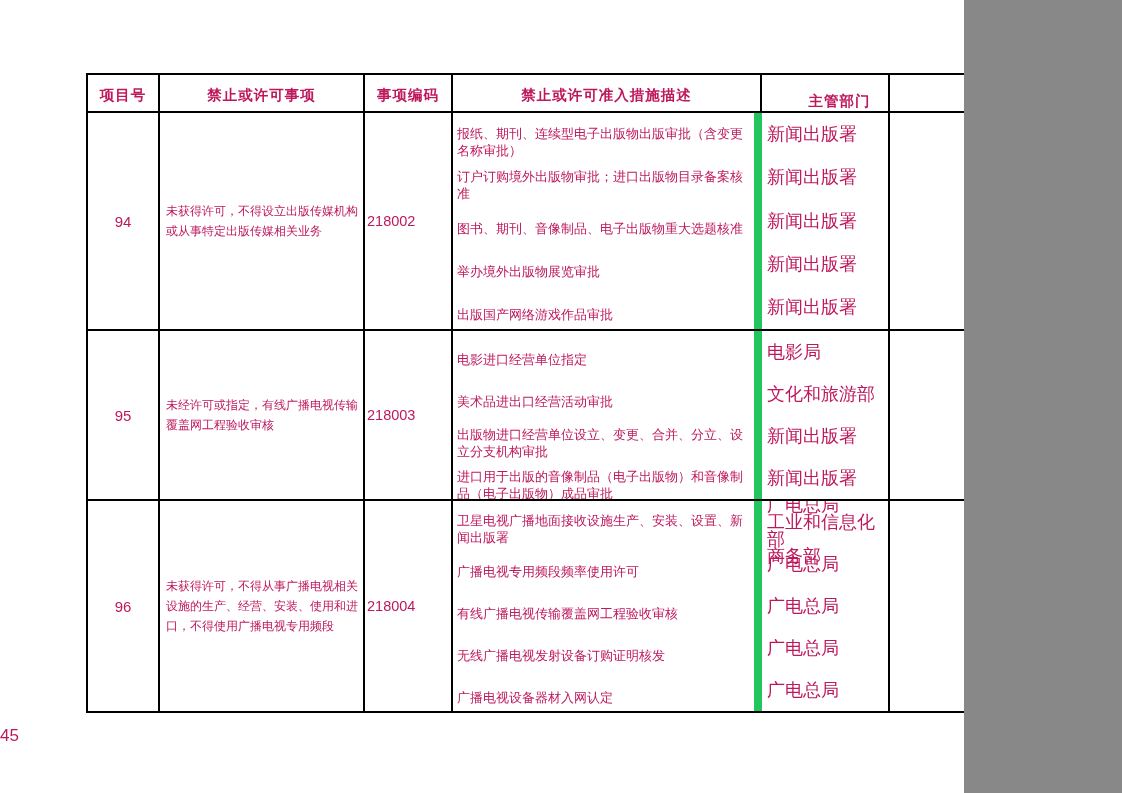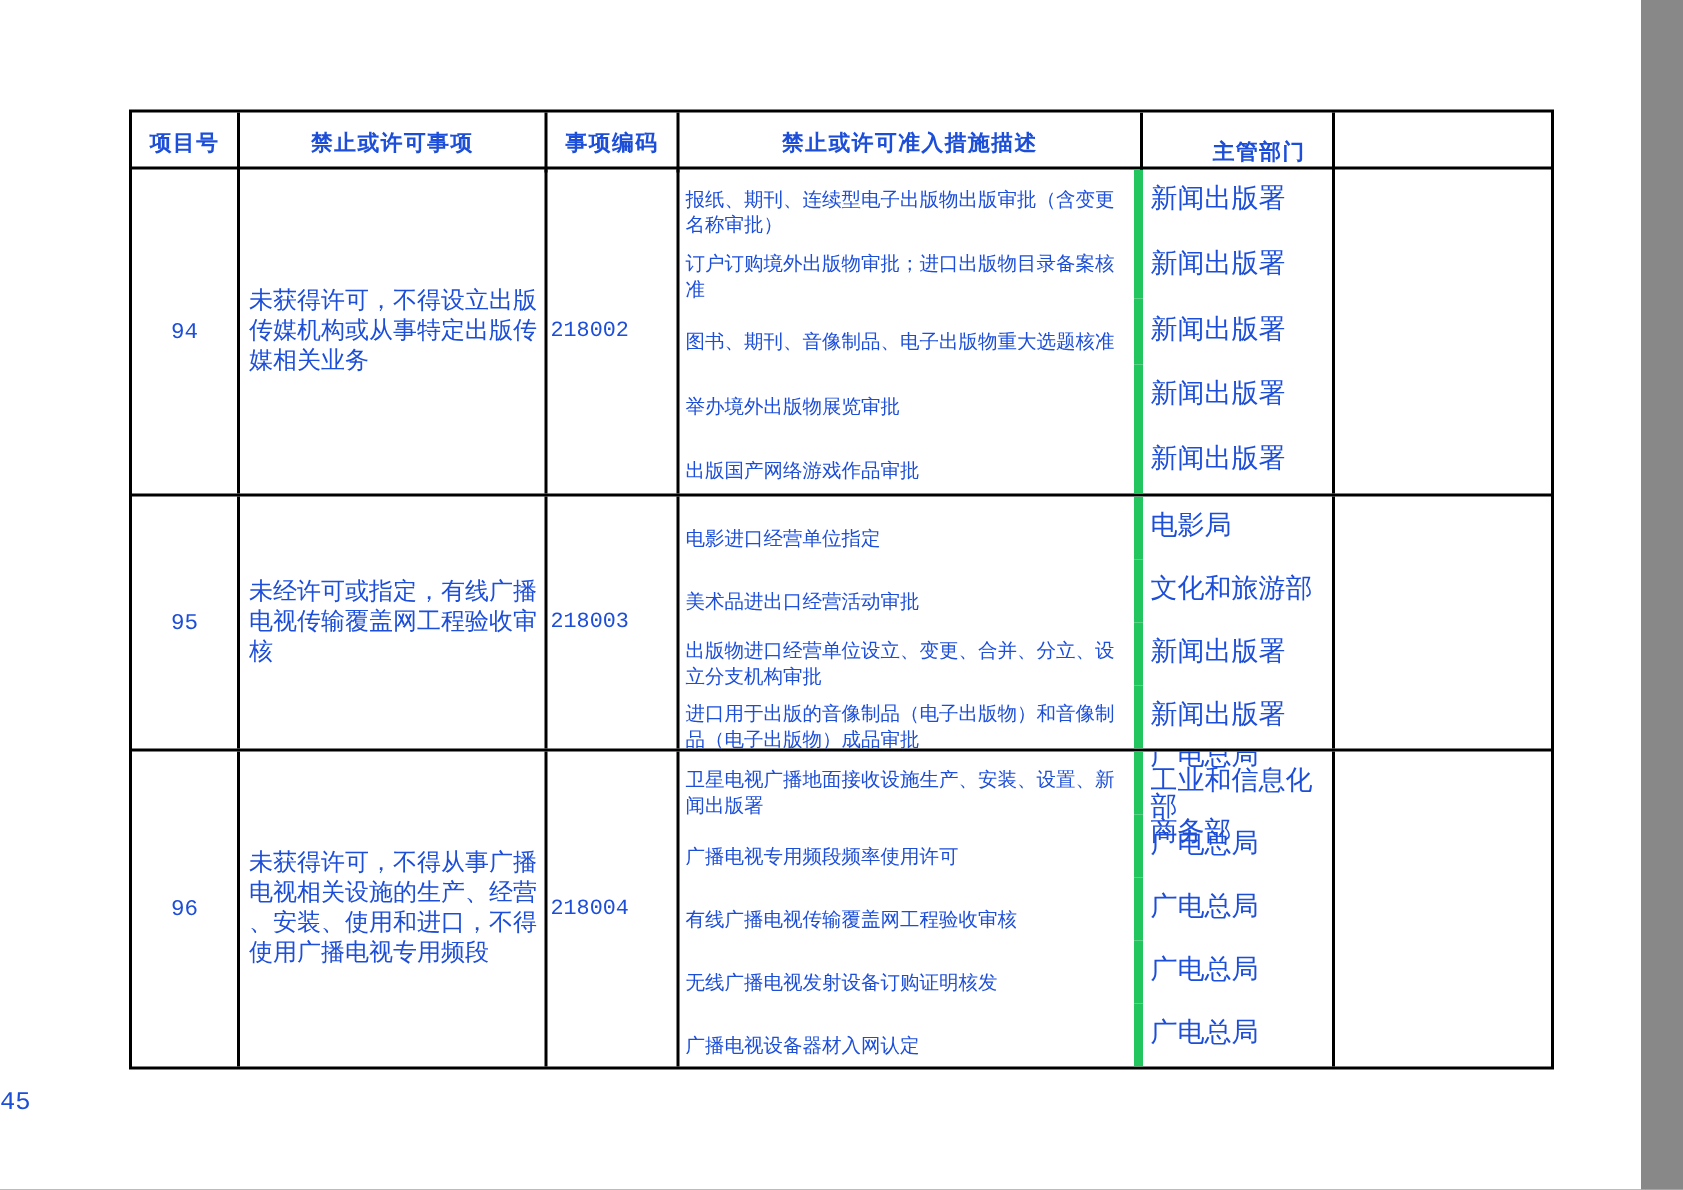--- a/index.html
+++ b/index.html
@@ -1,23 +1,23 @@
 <!DOCTYPE html>
 <html><head>
 <meta charset="utf-8">
 <style>
   * { margin: 0; padding: 0; box-sizing: border-box; }
   html, body { background: #888; }
   .page {
     position: relative;
-    width: 1094px;
+    width: 964px;
     height: 793px;
     background: #ffffff;
-    font-family: Liberation Mono, monospace;
-    color: #1d4ed8;
+    font-family: Liberation Sans, sans-serif;
+    color: #be185d;
     overflow: hidden;
   }
   .doc-table {
     position: absolute;
     left: 86px;
     top: 73px;
     width: 950px;
     height: 640px;
     border: 2px solid #000000;
   }
@@ -40,21 +40,21 @@
   }
   .num {
     display: flex;
     align-items: center;
     justify-content: center;
     font-size: 15px;
   }
   .matter {
     display: flex;
     align-items: center;
-    font-size: 16px;
+    font-size: 12px;
     line-height: 20px;
     padding: 0 4px 0 6px;
     word-break: break-all;
     line-break: anywhere;
   }
   .code {
     display: flex;
     align-items: center;
     font-size: 14.5px;
     padding-left: 2px;
@@ -67,21 +67,21 @@
     flex: 1 1 0;
     display: flex;
     align-items: center;
     min-height: 0;
   }
   .mdesc {
     width: 309px;
     align-self: stretch;
     display: flex;
     align-items: center;
-    border-right: 6px solid #22c55e;
+    border-right: 8px solid #22c55e;
     font-size: 13px;
     line-height: 17px;
     padding: 15px 3px 1px 4px;
     word-break: break-all;
     line-break: anywhere;
   }
   .mdept {
     flex: 1;
     font-size: 18px;
     line-height: 17px;

